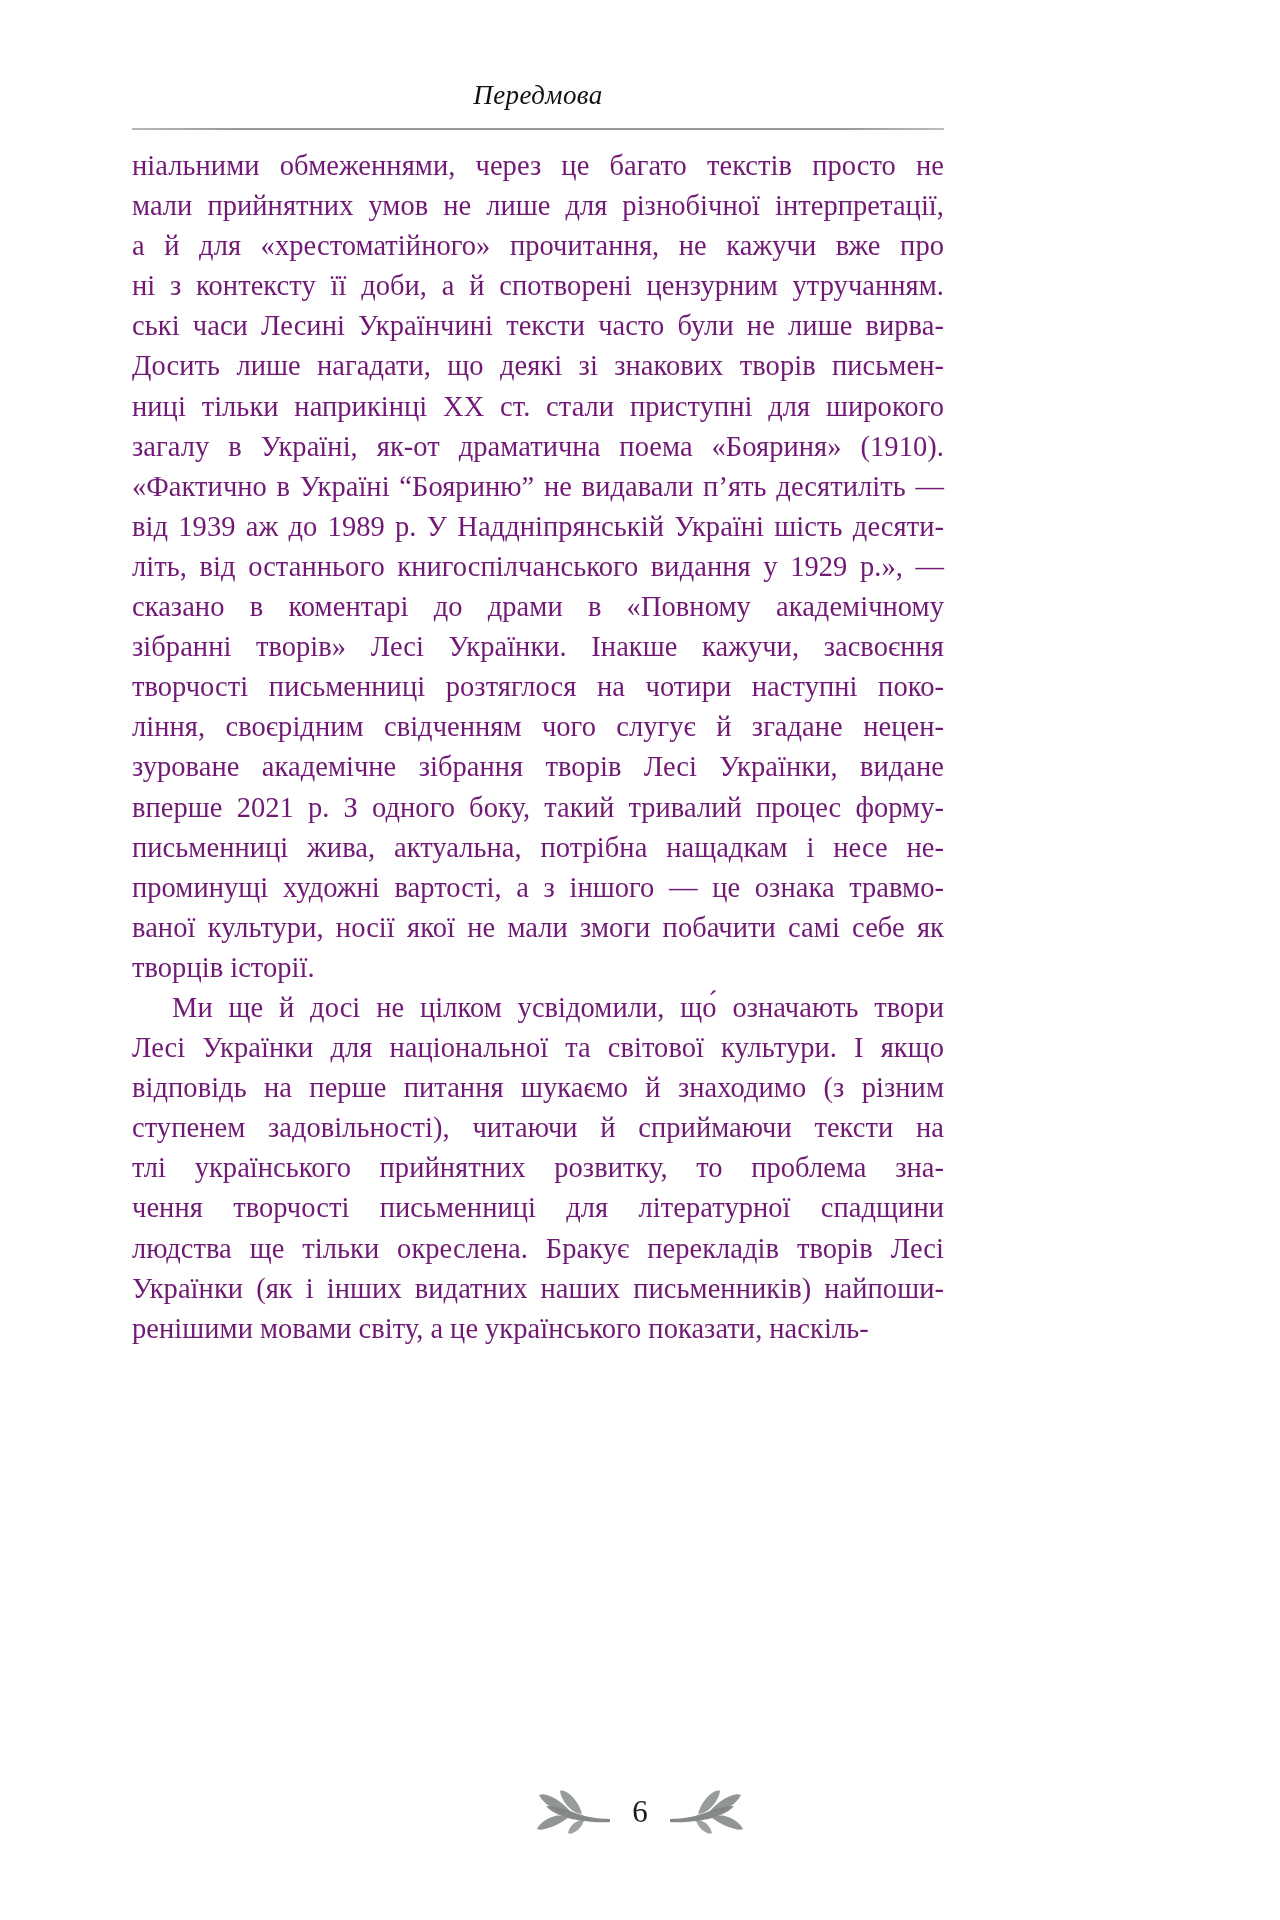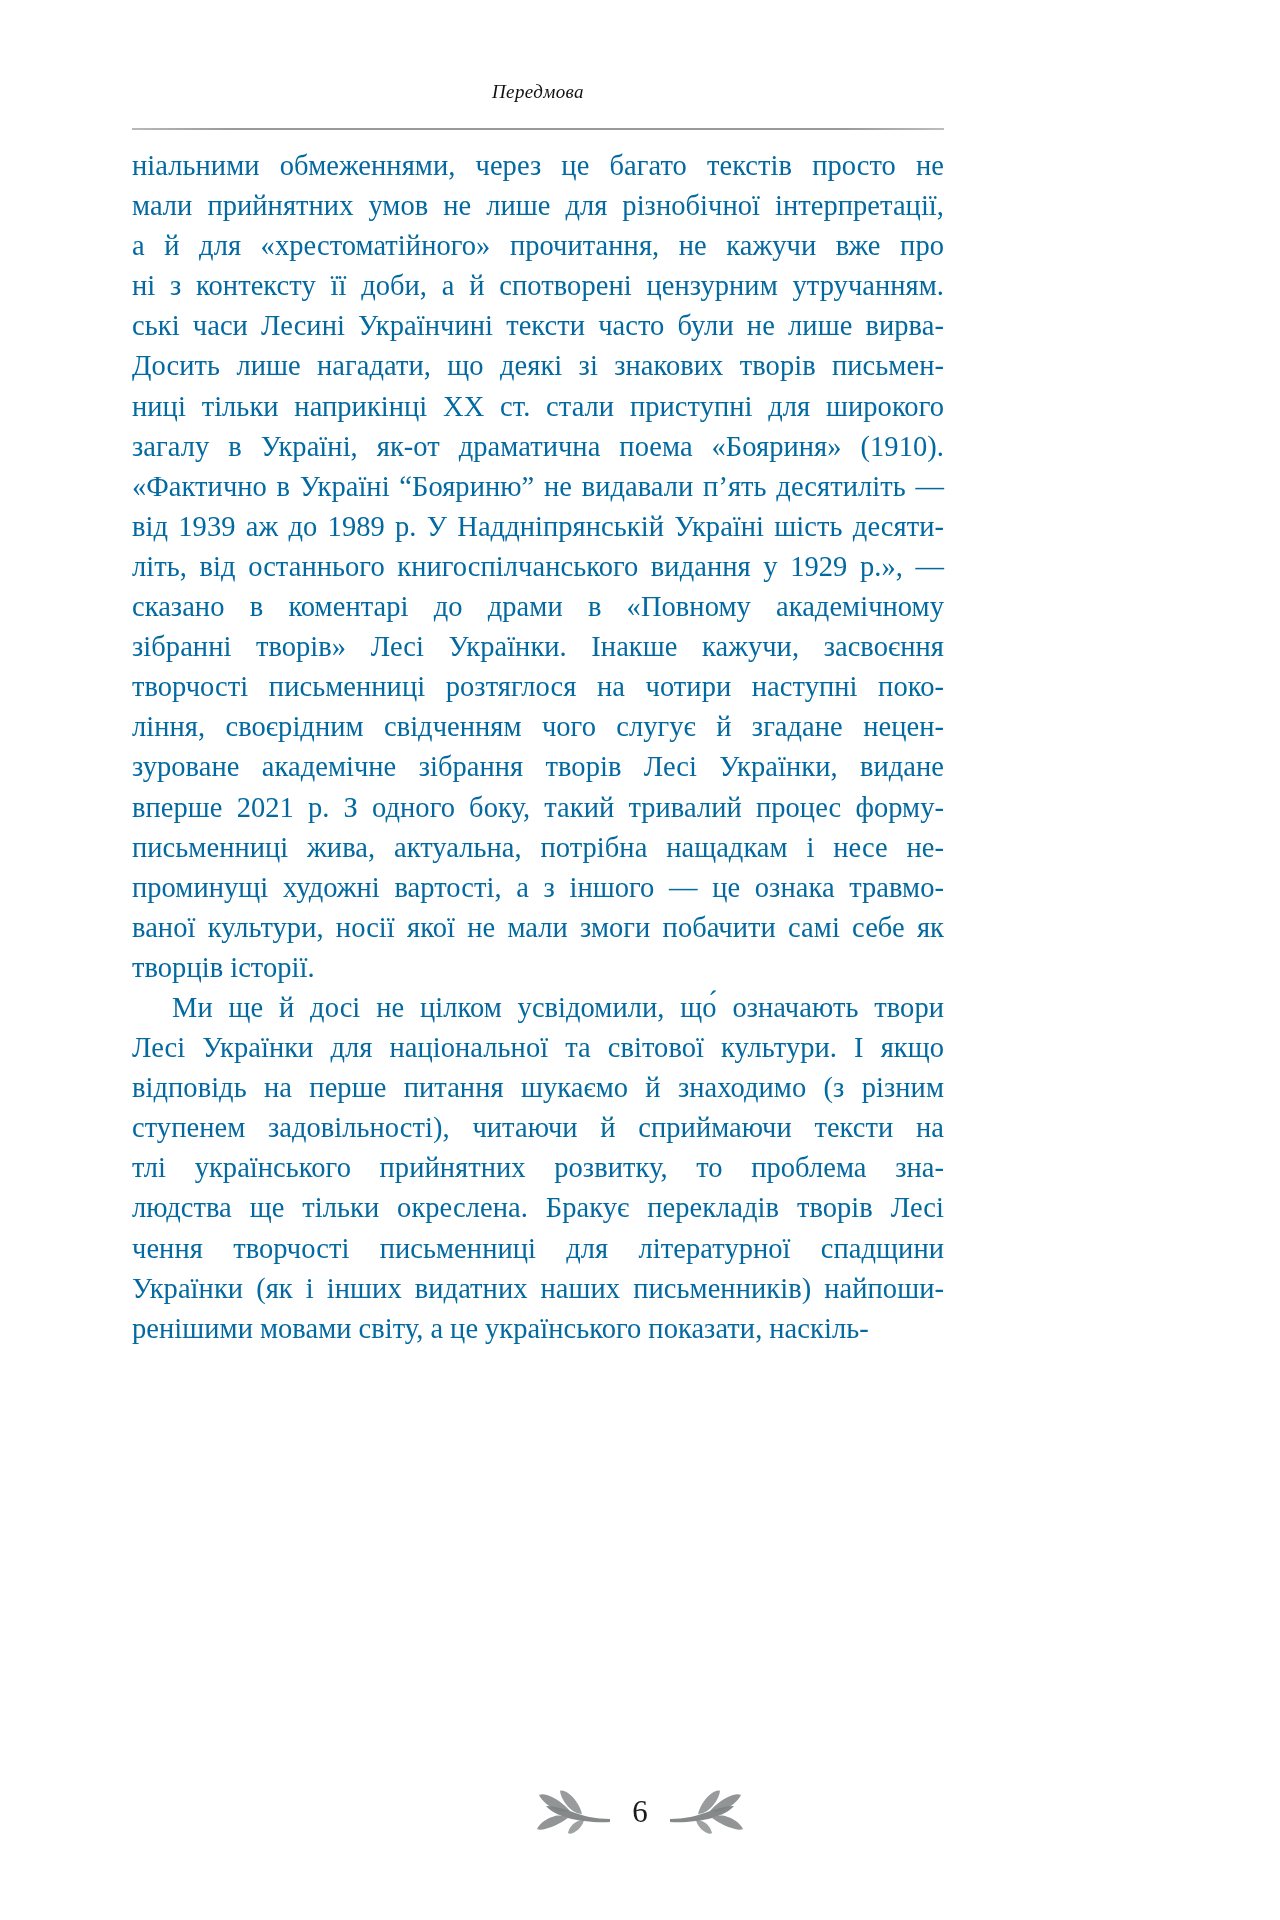--- a/index.html
+++ b/index.html
@@ -24,21 +24,21 @@
     position: absolute;
     top: 82px;
     left: 132px;
     width: 812px;
     text-align: center;
   }
 
   .running-head-title {
     font-family: "Liberation Serif", "DejaVu Serif", serif;
     font-style: italic;
-    font-size: 19px;
+    font-size: 27px;
     color: #111111;
     letter-spacing: 0.4px;
     line-height: 1;
     display: block;
   }
 
   .head-rule {
     position: absolute;
     top: 128px;
     left: 132px;
@@ -52,21 +52,21 @@
     position: absolute;
     top: 146px;
     left: 132px;
     width: 812px;
   }
 
   .para {
     font-family: "Liberation Serif", "DejaVu Serif", serif;
     font-size: 28.5px;
     line-height: 40.1px;
-    color: #0369a1;
+    color: #701a75;
     text-align: justify;
     text-justify: inter-word;
     margin: 0;
     hyphens: manual;
     -webkit-hyphens: manual;
     word-spacing: -0.2px;
     letter-spacing: 0.05px;
   }
 
   .para + .para {
@@ -156,22 +156,22 @@
         <span class="line">проминущі художні вартості, а з іншого — це ознака травмо-</span>
         <span class="line">ваної культури, носії якої не мали змоги побачити самі себе як</span>
         <span class="line last">творців історії.</span>
       </p>
       <p class="para">
         <span class="line indent">Ми ще й досі не цілком усвідомили, що́ означають твори</span>
         <span class="line">Лесі Українки для національної та світової культури. І якщо</span>
         <span class="line">відповідь на перше питання шукаємо й знаходимо (з різним</span>
         <span class="line">ступенем задовільності), читаючи й сприймаючи тексти на</span>
         <span class="line">тлі українського прийнятних розвитку, то проблема зна-</span>
+        <span class="line">чення творчості письменниці для літературної спадщини</span>
         <span class="line">людства ще тільки окреслена. Бракує перекладів творів Лесі</span>
-        <span class="line">чення творчості письменниці для літературної спадщини</span>
         <span class="line">Українки (як і інших видатних наших письменників) найпоши-</span>
         <span class="line last">ренішими мовами світу, а це українського показати, наскіль-</span>
       </p>
     </div>
 
   <div class="footer">
     <span class="ornament left">
       <svg viewBox="0 0 86 46" width="86" height="46" aria-hidden="true">
         <g fill="#7e8384">
           <path d="M84 30 C70 30 56 27 44 22 C36 19 28 17 20 17 C24 22 32 26 42 29 C54 32 70 34 84 33 Z" opacity="0.95"></path>

